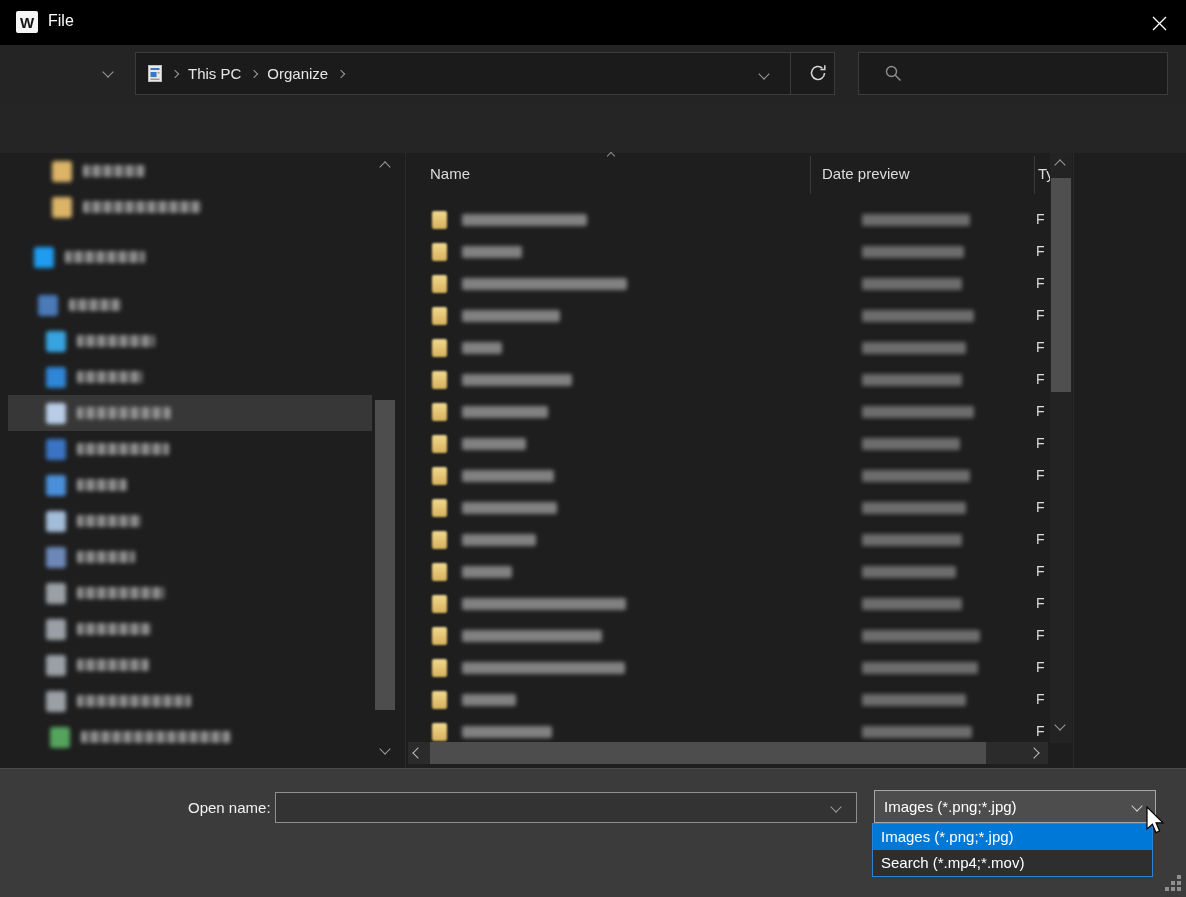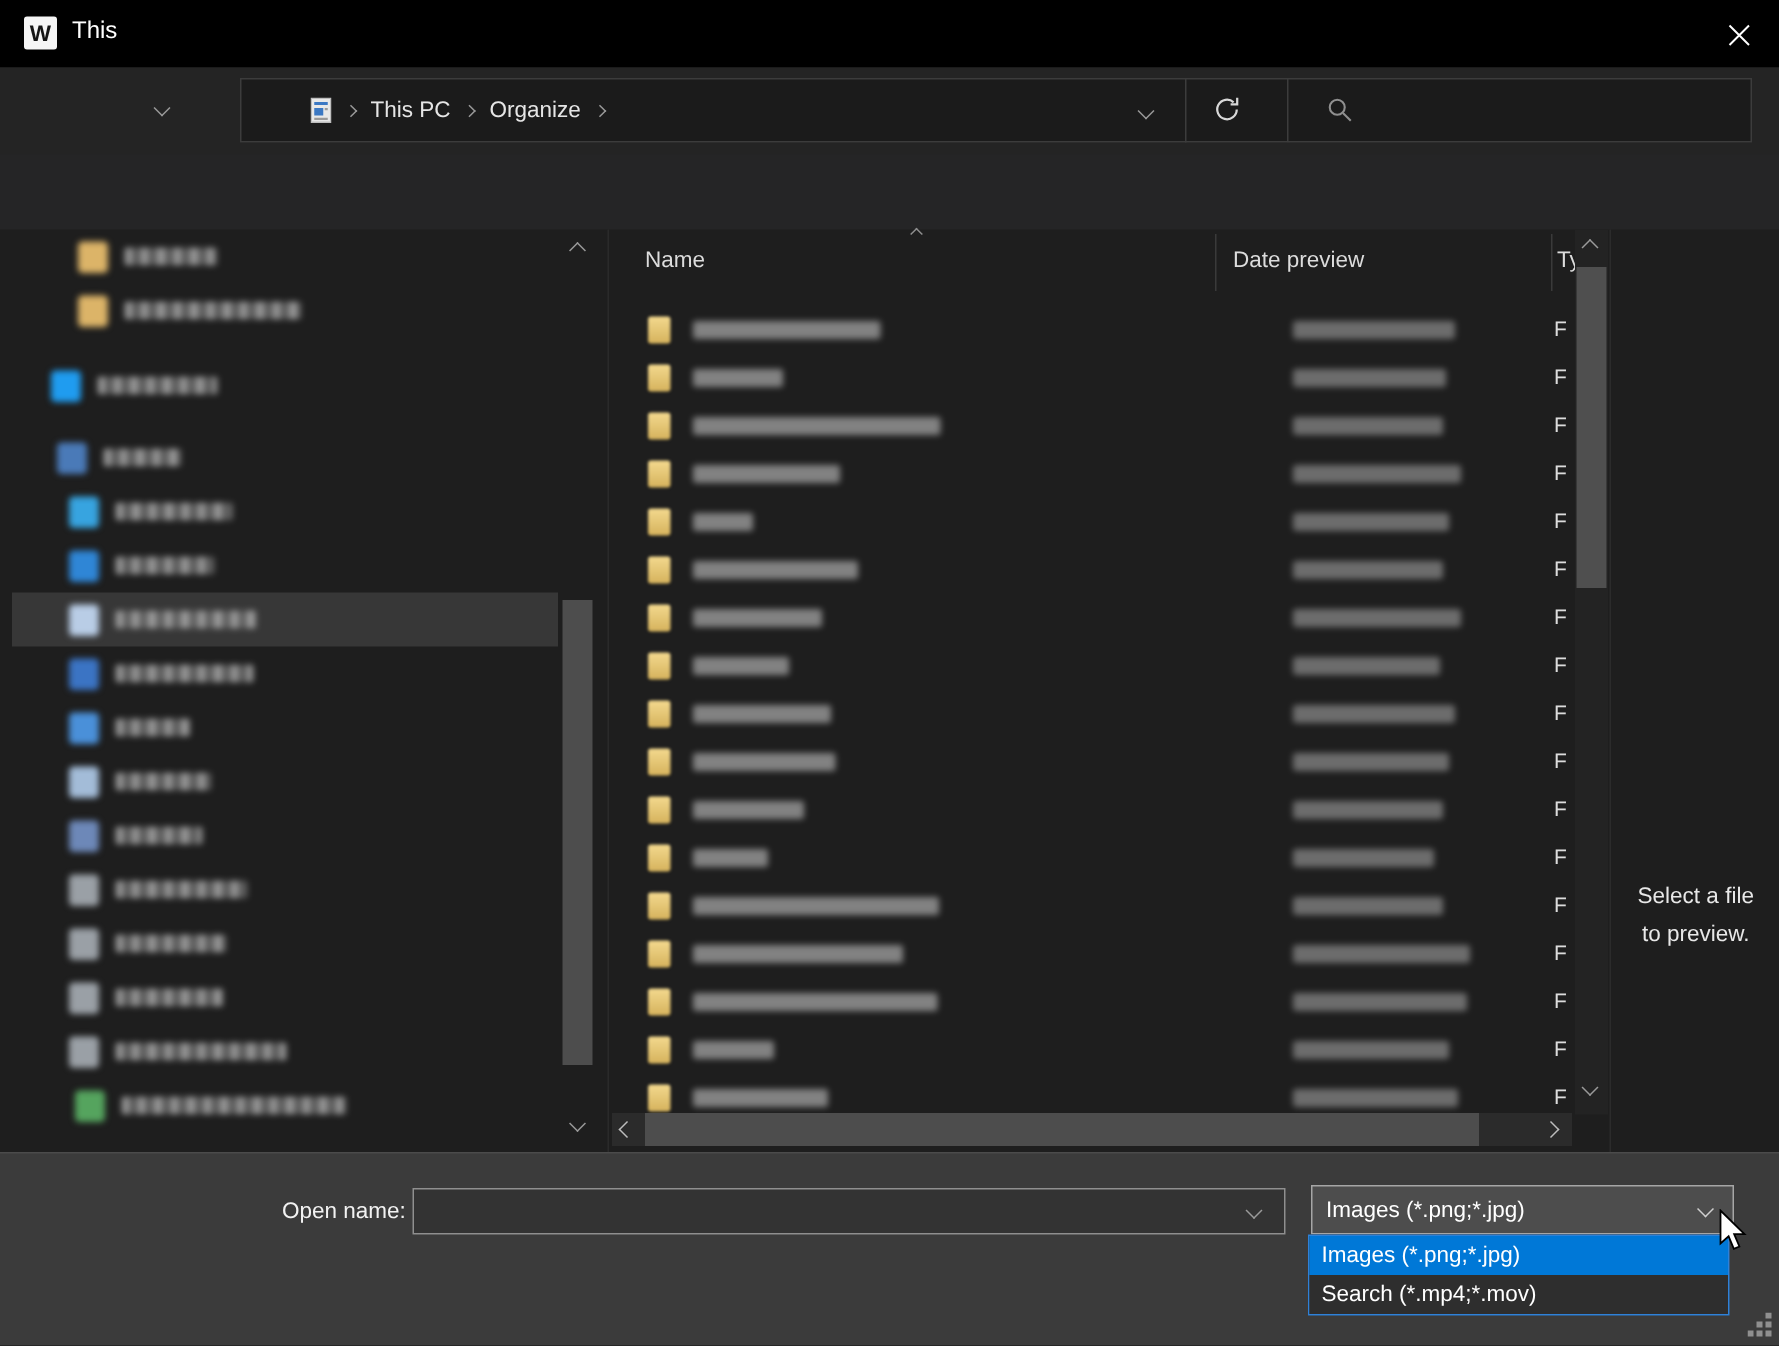--- a/index.html
+++ b/index.html
@@ -21,22 +21,22 @@
   
   .navrow{left:0;top:45px;width:1186px;height:58px;background:#242424;}
   .nav-arrow{font-size:21px;color:#9a9a9a;top:58px;line-height:30px;}
   .nav-arrow.up{color:#d6d6d6;}
   .chev{display:inline-block;width:7px;height:7px;border-right:1.7px solid #9a9a9a;border-bottom:1.7px solid #9a9a9a;}
   .chev.down{transform:rotate(45deg);}
   .chev.up{transform:rotate(-135deg);}
   .chev.left{transform:rotate(135deg);}
   .chev.right{transform:rotate(-45deg);}
   .chev.small{width:5px;height:5px;}
-  .addressbar{left:160px;top:52px;width:700px;height:43px;background:#1b1b1b;border:1px solid #3c3c3c;
-    display:flex;align-items:center;box-sizing:border-box;padding-left:34px;}
+  .addressbar{left:135px;top:52px;width:700px;height:43px;background:#1b1b1b;border:1px solid #3c3c3c;
+    display:flex;align-items:center;box-sizing:border-box;}
   .crumb-text{color:#e6e6e6;font-size:15px;margin:0 10px;}
   .addr-right-sep{left:790px;top:52px;width:1px;height:43px;background:#3c3c3c;}
   .searchbox{left:858px;top:52px;width:310px;height:43px;background:#1b1b1b;border:1px solid #3c3c3c;
     display:flex;align-items:center;box-sizing:border-box;}
   .searchbox input{background:transparent;border:none;outline:none;color:#cfcfcf;font-size:15px;width:220px;
     font-family:"Liberation Sans","DejaVu Sans",sans-serif;}
   .searchbox input::placeholder{color:#8f8f8f;}
 
   
   .cmdbar{left:0;top:103px;width:1186px;height:50px;background:#252526;}
@@ -90,21 +90,21 @@
   .dd-list{left:872px;top:823px;width:281px;border:1px solid #2f81d8;background:#2e2e2e;box-sizing:border-box;}
   .dd-option{height:26px;line-height:26px;padding-left:8px;color:#ffffff;font-size:15px;background:#2e2e2e;}
   .dd-option.hl{background:#0078d7;}
   .grip{right:4px;bottom:5px;}
 </style>
 </head>
 <body>
 
 <div class="abs titlebar">
   <div class="abs app-icon">W</div>
-  <div class="abs title-text">This</div>
+  <div class="abs title-text">File</div>
   <div class="abs close-btn">
     <svg width="17" height="17">
       <path d="M2 2 L15 15 M15 2 L2 15" stroke="#ffffff" stroke-width="1.3"></path>
     </svg>
   </div>
 </div>
 
 <div class="abs navrow">
   <div class="abs nav-arrow" style="left:20px;">←</div>
   <div class="abs nav-arrow" style="left:66px;">→</div>
@@ -355,24 +355,20 @@
   <span class="abs chev up scroll-chev" style="left:1056px;top:8px;"></span>
   <div class="abs list-vscroll-thumb"></div>
   <span class="abs chev down scroll-chev" style="left:1056px;top:568px;"></span>
 
   <div class="abs hscroll"></div>
   <span class="abs chev left scroll-chev" style="left:414px;top:596px;border-color:#bdbdbd;"></span>
   <div class="abs hscroll-thumb"></div>
   <span class="abs chev right scroll-chev" style="left:1030px;top:596px;border-color:#bdbdbd;"></span>
 
   <div class="abs preview-sep"></div>
-  <div class="abs preview-msg">
-    <div>Select a file</div>
-    <div>to preview.</div>
-  </div>
 </div>
 
 <div class="abs bottombar"></div>
 <div class="abs fname-label">Open name:</div>
 <div class="abs fname-combo">
   <input value="" style="">
   <span class="chev down" style="position:absolute;right:16px;top:10px;"></span>
 </div>
 <div class="abs ftype-combo">
   <span class="lbl">Images (*.png;*.jpg)</span>

